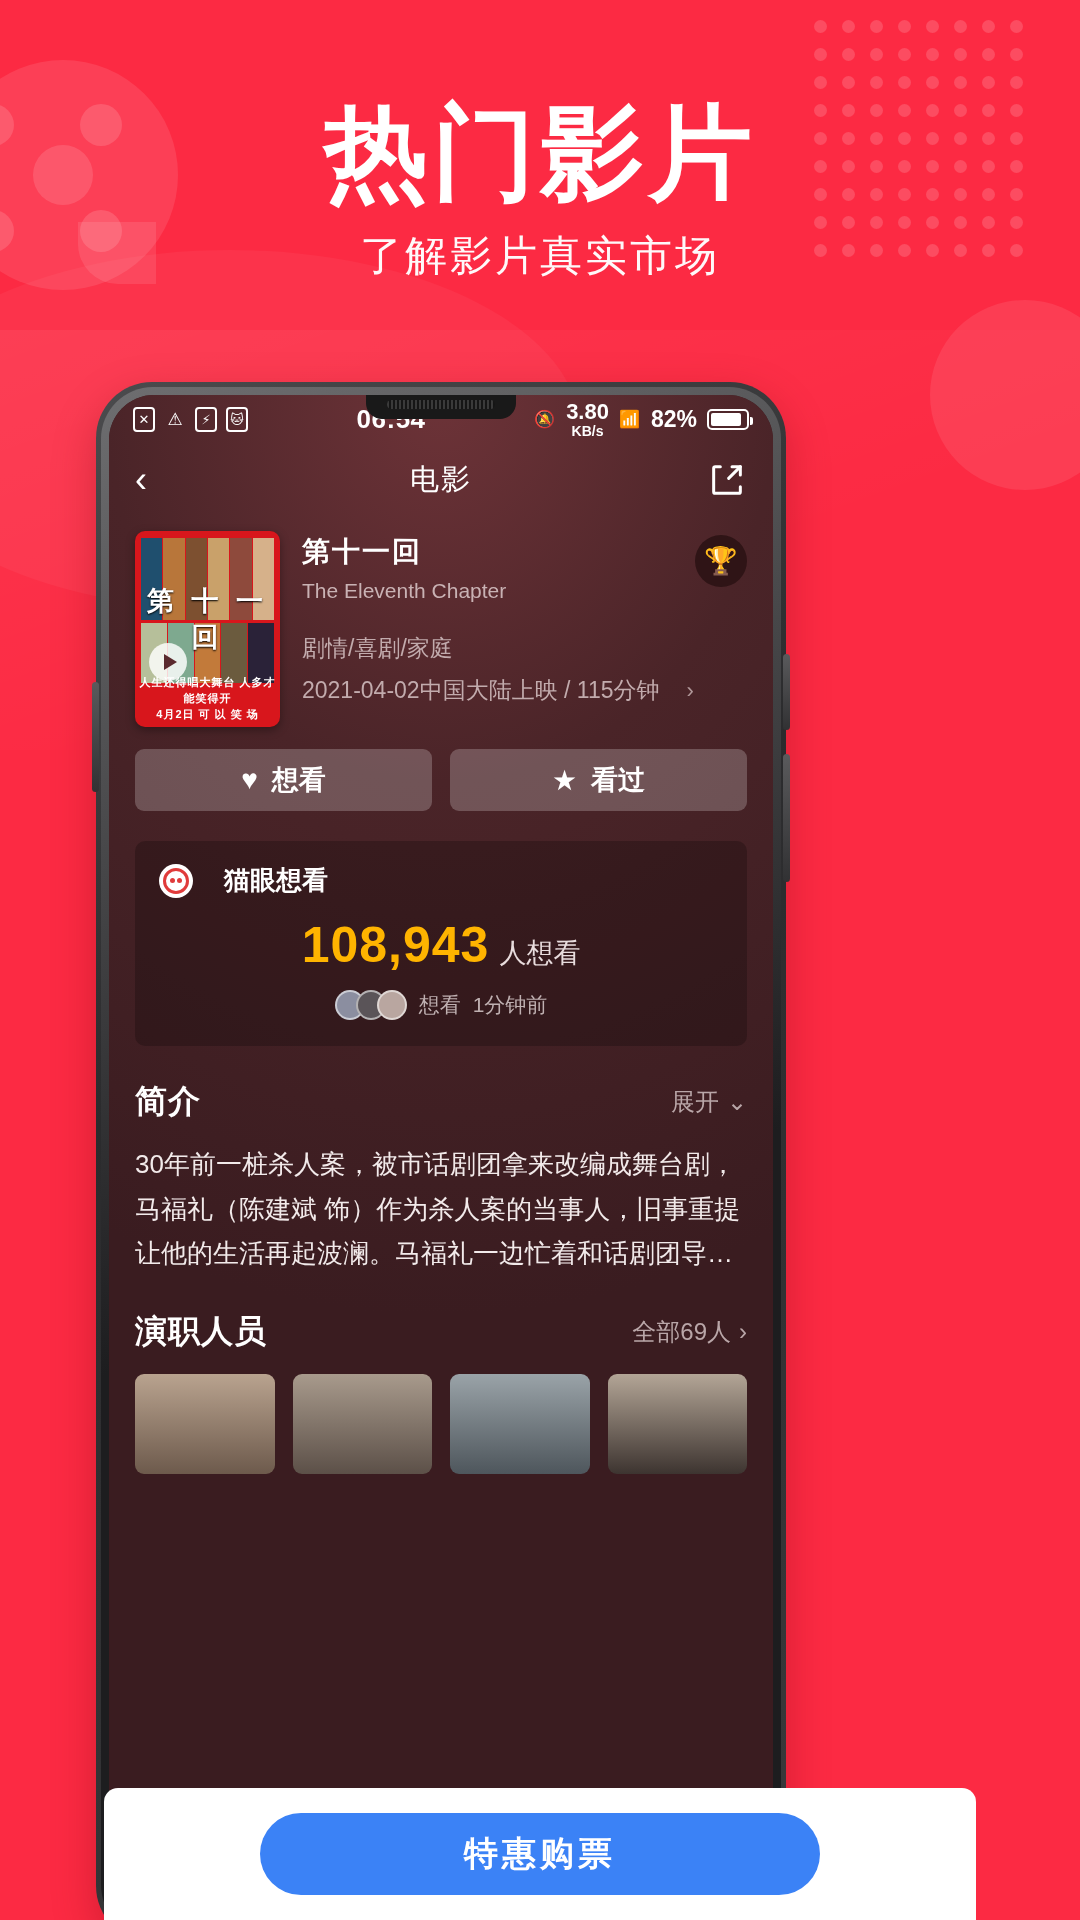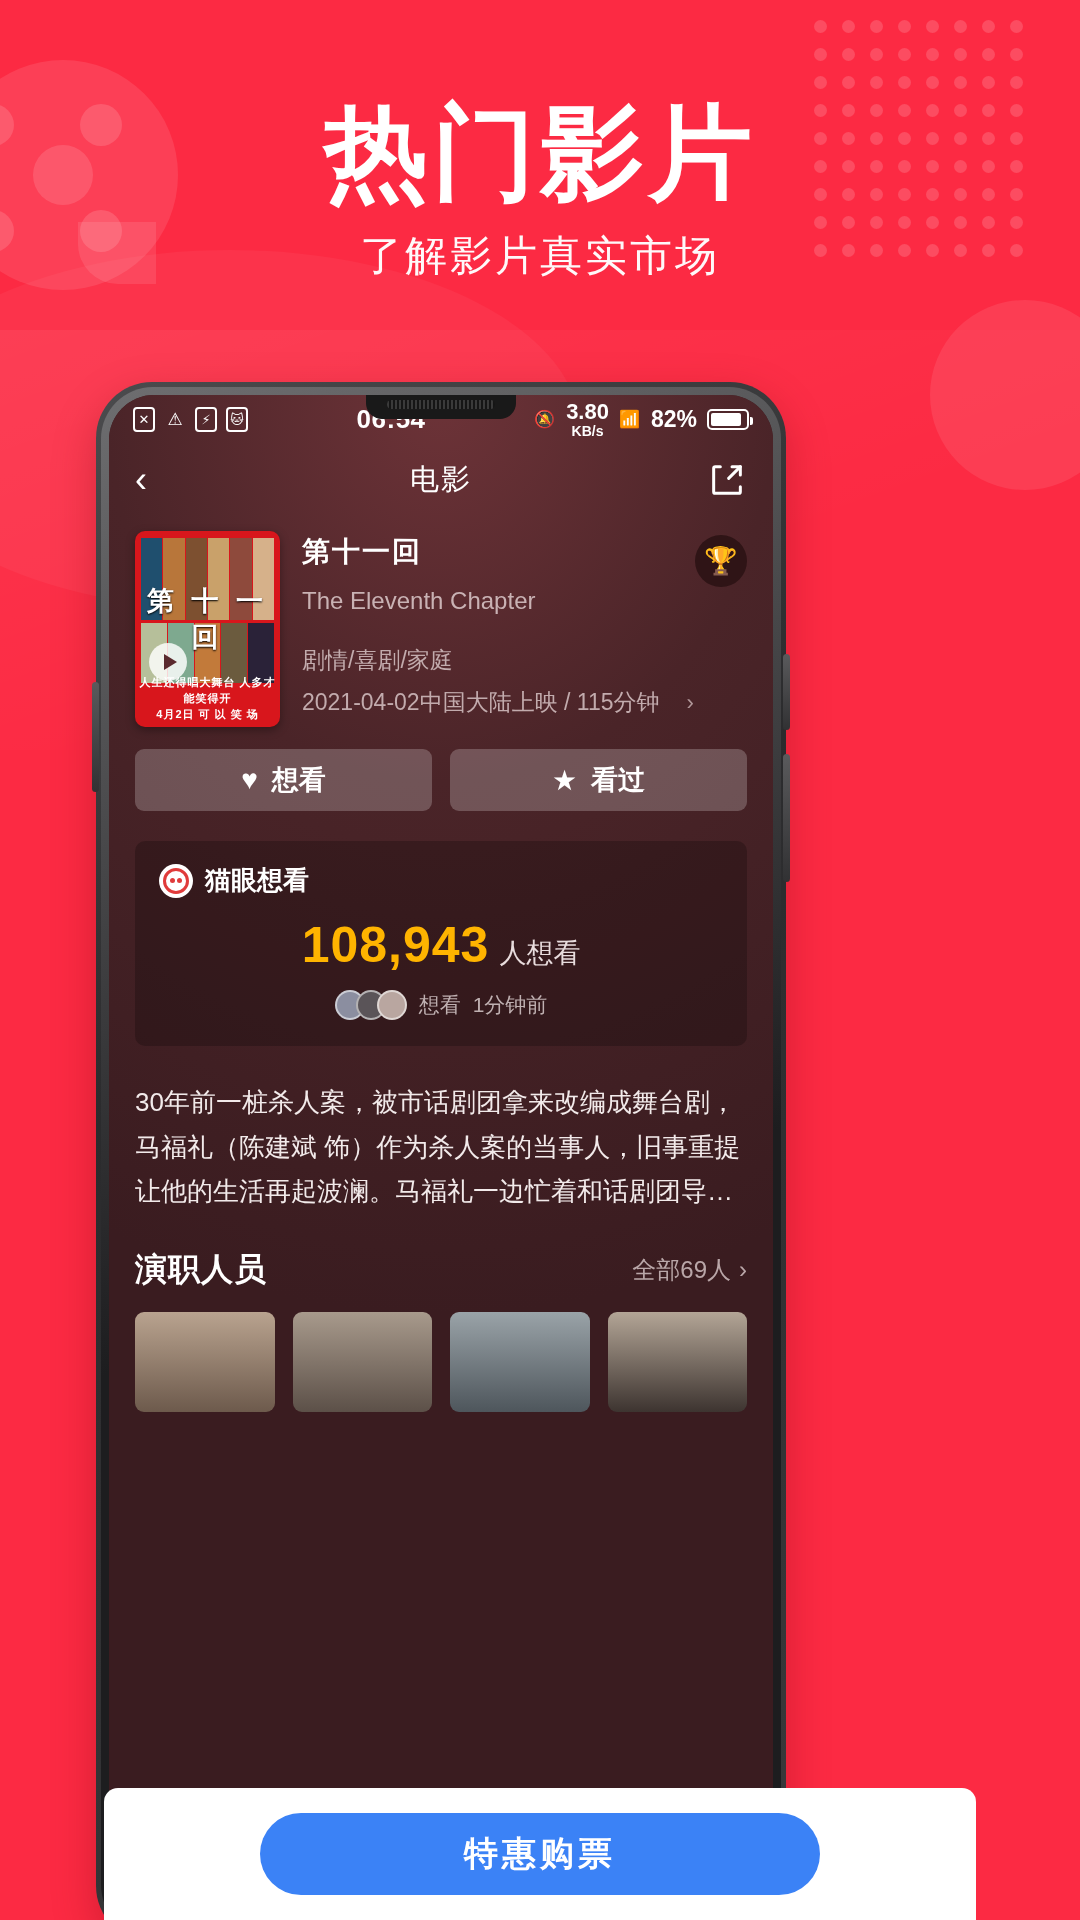--- a/index.html
+++ b/index.html
@@ -145,21 +145,21 @@
     position:absolute; left:14px; bottom:46px; width:38px; height:38px; border-radius:50%;
     background:rgba(255,255,255,0.82); display:flex; align-items:center; justify-content:center;
   }
   .play-btn::after{
     content:""; border-left:13px solid #5a2a2e; border-top:8px solid transparent;
     border-bottom:8px solid transparent; margin-left:4px;
   }
 
   .minfo { flex:1; padding-top:2px; }
   .m-title { font-size:28px; font-weight:bold; letter-spacing:2px; }
-  .m-en { font-size:24px; color:#c9b2b4; margin-top:16px; }
+  .m-en { font-size:21px; color:#c9b2b4; margin-top:8px; }
   .m-genre { font-size:23px; color:#c2abad; margin-top:30px; }
   .m-date { font-size:23px; color:#c2abad; margin-top:11px; display:flex; align-items:center; gap:27px; }
   .m-date .chev { font-size:22px; color:#b09799; }
   .trophy {
     position:absolute; right:26px; top:18px; width:52px; height:52px; border-radius:50%;
     background:#2f1416; display:flex; align-items:center; justify-content:center; font-size:27px;
   }
 
   .act-row { display:flex; gap:18px; padding:22px 26px 0 26px; }
   .act-btn {
@@ -178,41 +178,41 @@
     width:34px; height:34px; border-radius:50%; background:#fff; position:relative;
     display:flex; align-items:center; justify-content:center;
   }
   .maoyan-logo::before{
     content:""; position:absolute; inset:4px; border-radius:50%; border:3px solid #E03B3B;
   }
   .maoyan-logo i {
     position:absolute; width:5px; height:5px; border-radius:50%; background:#E03B3B; top:14px;
   }
   .maoyan-logo i.l{ left:11px; } .maoyan-logo i.r{ right:11px; }
-  .card-head .lbl { font-size:26px; font-weight:bold; }
+  .card-head .lbl { font-size:26px; font-weight:bold;margin-left:19px; }
   .wish-num { text-align:center; margin-top:18px; }
   .wish-num .n { font-size:50px; font-weight:bold; color:#FFB400; letter-spacing:1px; }
   .wish-num .s { font-size:27px; color:#e8dcdd; margin-left:10px; }
   .wish-meta { display:flex; align-items:center; justify-content:center; gap:12px; margin-top:16px; }
   .avs { display:flex; }
   .avs span {
     width:30px; height:30px; border-radius:50%; background:#9b9095;
     border:2px solid rgba(255,255,255,0.55); margin-left:-9px; display:block;
   }
   .avs span:first-child{ margin-left:0; }
   .wish-meta .t { font-size:21px; color:#bfb0b1; }
 
   .sec {
     margin:34px 26px 0 26px;
   }
   .sec-head { display:flex; align-items:center; }
   .sec-title { font-size:32px; font-weight:bold; letter-spacing:1px; }
   .sec-more { margin-left:auto; font-size:24px; color:#b9a6a8; display:flex; align-items:center; gap:8px; }
   .syn {
-    margin-top:28px; font-size:26px; line-height:1.72; color:#f2eaea;
+    margin-top:18px; font-size:26px; line-height:1.72; color:#f2eaea;
   }
   .crew-row { display:flex; gap:18px; margin-top:20px; }
   .crew {
     flex:1; height:100px; border-radius:9px; overflow:hidden; position:relative;
     background:#7d7a78;
   }
   .buy-btn {
     width:560px; height:82px; border-radius:42px; background:#3b82f6;
     color:#fff; font-size:34px; font-weight:bold; letter-spacing:4px;
     display:flex; align-items:center; justify-content:center;
@@ -428,20 +428,27 @@
             <span style="background:#8b8ea0"></span>
             <span style="background:#5a5458"></span>
             <span style="background:#b9a6a0"></span>
           </span>
           <span class="t">想看</span>
           <span class="t">1分钟前</span>
         </div>
       </div>
 
       <div class="sec">
+        <div class="sec-head">
+          <span class="sec-title">简介</span>
+          <span class="sec-more">
+            <span>展开</span>
+            <span>⌄</span>
+          </span>
+        </div>
         <div class="syn">30年前一桩杀人案，被市话剧团拿来改编成舞台剧，马福礼（陈建斌 饰）作为杀人案的当事人，旧事重提让他的生活再起波澜。马福礼一边忙着和话剧团导…</div>
       </div>
 
       <div class="sec">
         <div class="sec-head">
           <span class="sec-title">演职人员</span>
           <span class="sec-more">
             <span>全部69人</span>
             <span>›</span>
           </span>

